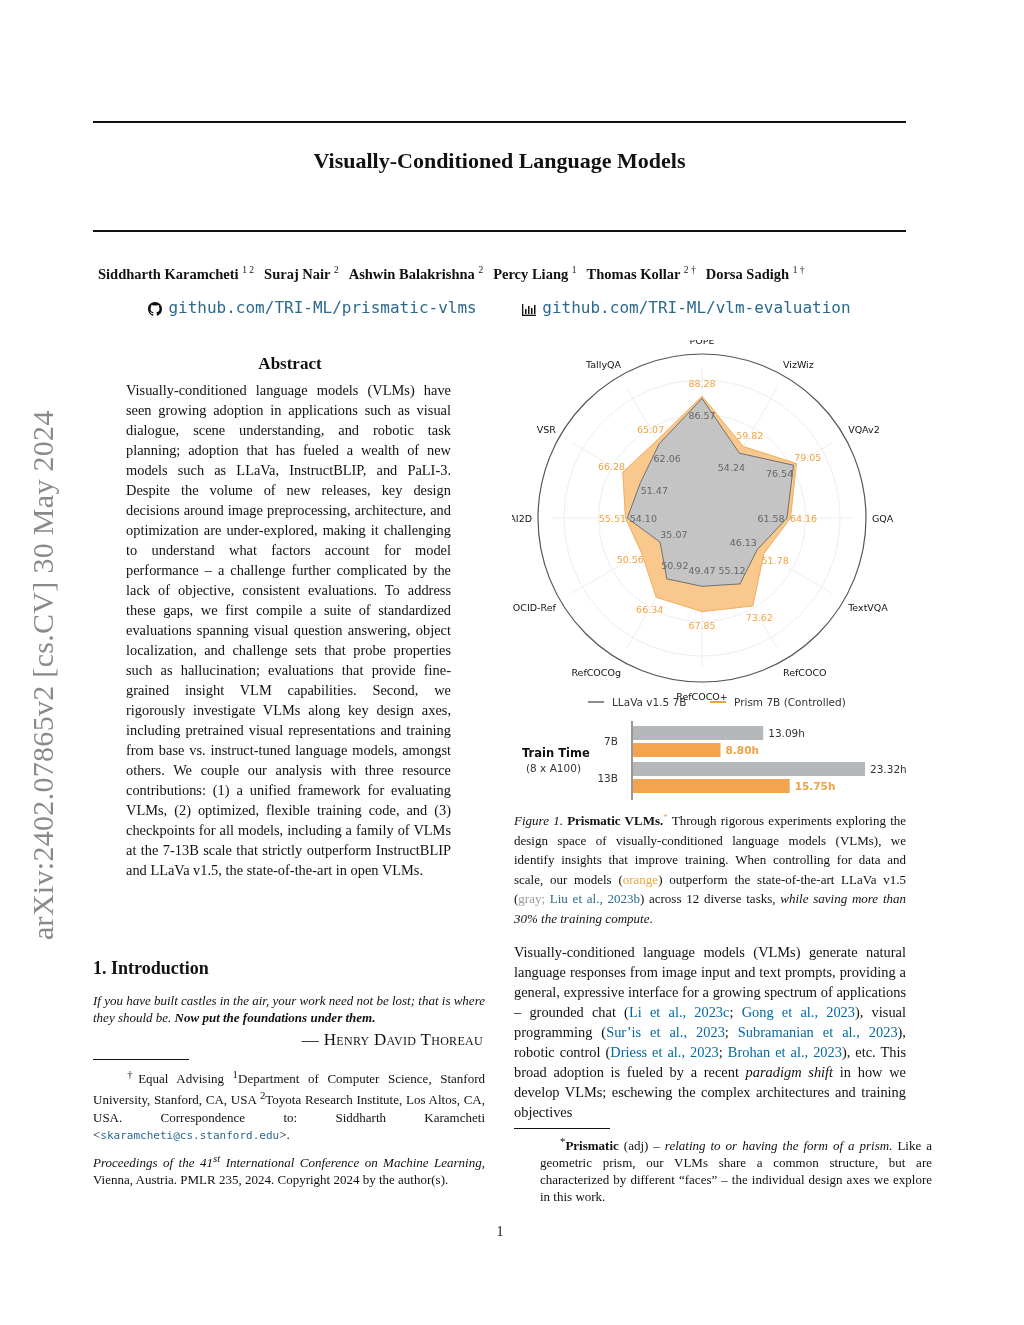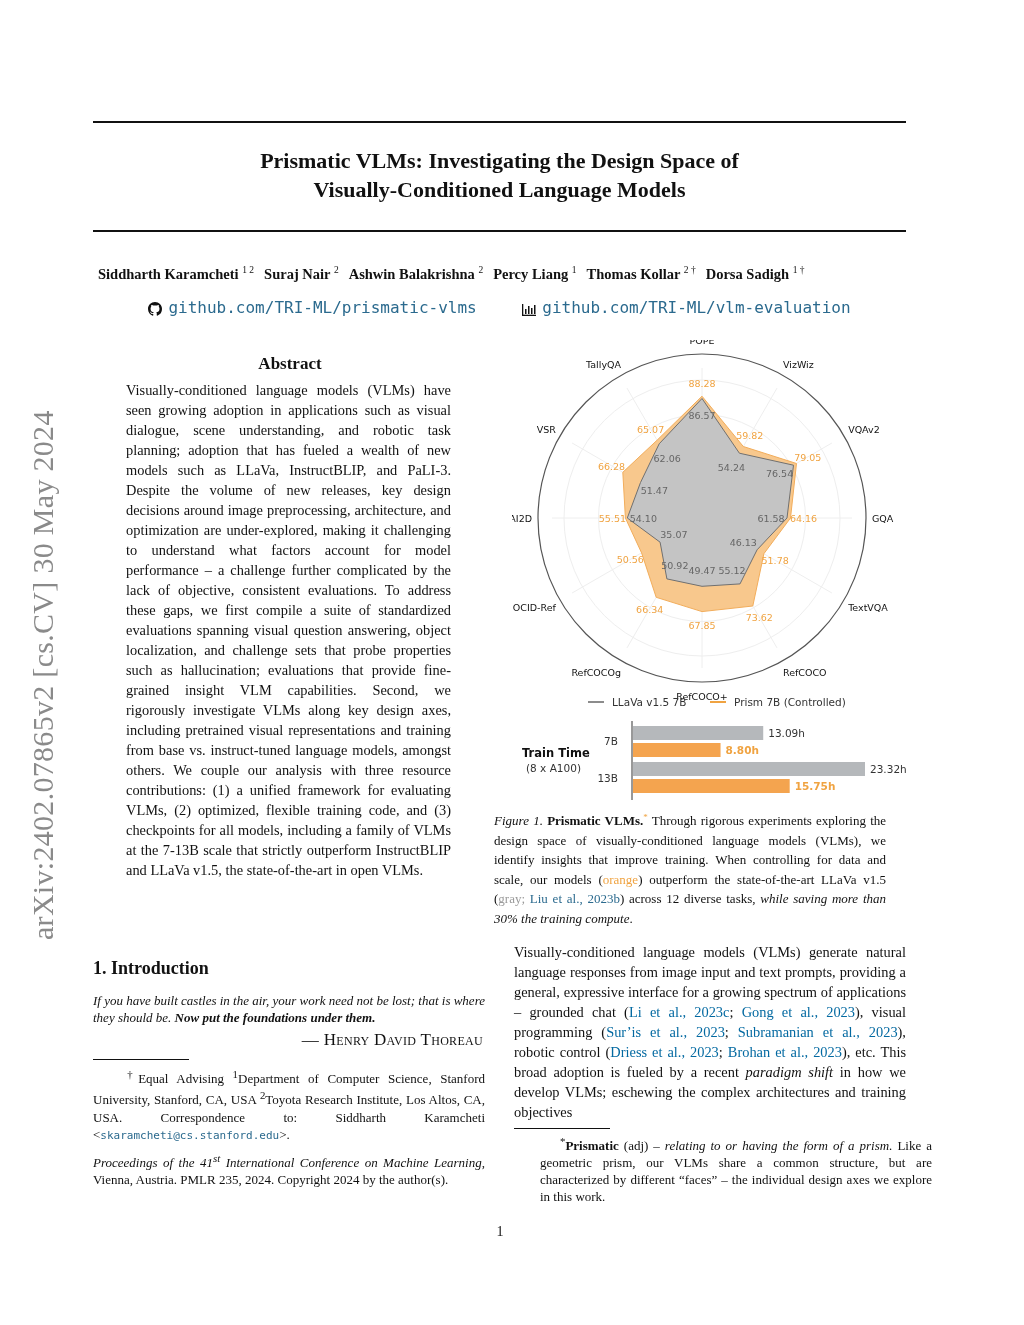--- a/index.html
+++ b/index.html
@@ -17,38 +17,37 @@
   #abstract { position:absolute; left:126px; top:380px; width:325px; font-size:14.4px; line-height:20px; text-align:justify; hyphens:auto; }
   #intro-head { position:absolute; left:93px; top:958px; font-weight:bold; font-size:18px; }
   #epigraph { position:absolute; left:93px; top:992px; width:392px; font-size:13px; line-height:17px; font-style:italic; text-align:justify; }
   #epigraph b { font-style:italic; }
   #epi-author { position:absolute; left:93px; top:1030px; width:390px; text-align:right; font-size:17px; font-variant:small-caps; letter-spacing:0.3px; }
   .fnrule { position:absolute; height:1px; background:#111; }
   #affil { position:absolute; left:93px; top:1066px; width:392px; font-size:13px; line-height:17px; text-align:justify; }
   #affil .mail { font-family:"DejaVu Sans Mono", monospace; font-size:11px; color:#2b6a8e; }
   #proc { position:absolute; left:93px; top:1150px; width:392px; font-size:13px; line-height:17px; text-align:justify; }
   #figure { position:absolute; left:512px; top:340px; width:394px; height:460px; }
-  #caption { position:absolute; left:494px; top:808px; width:392px; font-size:13px; line-height:19.5px; text-align:justify; }
+  #caption { position:absolute; left:514px; top:808px; width:392px; font-size:13px; line-height:19.5px; text-align:justify; }
   #caption .orange { color:#f0a341; }
   #caption .gray { color:#9a9a9a; }
   #caption .cite { color:#2b6a8e; }
   #intro-body { position:absolute; left:514px; top:942px; width:392px; font-size:14.4px; line-height:20px; text-align:justify; }
   #intro-body .cite { color:#0369a1; }
   #prismfn { position:absolute; left:540px; top:1133px; width:392px; font-size:13px; line-height:17px; text-align:justify; }
   #pagenum { position:absolute; left:0; top:1224px; width:1000px; text-align:center; font-size:14px; }
   .rtext { font-family:"DejaVu Sans", sans-serif; }
 </style>
 </head>
 <body>
 
 <div class="rule" style="top:121px;height:2px;"></div>
 <div class="rule" style="top:230px;height:2px;"></div>
 
 <div id="title">
-  <div>Prismatic VLMs: Investigating the Design Space of</div>
   <div>Visually-Conditioned Language Models</div>
 </div>
 
 <div id="authors"><span class="au">Siddharth Karamcheti <sup>1 2</sup></span><span class="au">Suraj Nair <sup>2</sup></span><span class="au">Ashwin Balakrishna <sup>2</sup></span><span class="au">Percy Liang <sup>1</sup></span><span class="au">Thomas Kollar <sup>2 †</sup></span><span class="au">Dorsa Sadigh <sup>1 †</sup></span></div>
 
 <div id="links">
   <span class="lk">
     <svg width="14" height="14" viewBox="0 0 16 16">
         <path fill="#111" d="M8 0C3.58 0 0 3.58 0 8c0 3.54 2.29 6.53 5.47 7.59.4.07.55-.17.55-.38 0-.19-.01-.82-.01-1.49-2.01.37-2.53-.49-2.69-.94-.09-.23-.48-.94-.82-1.13-.28-.15-.68-.52-.01-.53.63-.01 1.08.58 1.23.82.72 1.21 1.87.87 2.33.66.07-.52.28-.87.51-1.07-1.78-.2-3.64-.89-3.64-3.95 0-.87.31-1.59.82-2.15-.08-.2-.36-1.02.08-2.12 0 0 .67-.21 2.2.82.64-.18 1.32-.27 2-.27.68 0 1.36.09 2 .27 1.53-1.04 2.2-.82 2.2-.82.44 1.1.16 1.92.08 2.12.51.56.82 1.27.82 2.15 0 3.07-1.87 3.75-3.65 3.95.29.25.54.73.54 1.48 0 1.07-.01 1.93-.01 2.2 0 .21.15.46.55.38A8.013 8.013 0 0016 8c0-4.42-3.58-8-8-8z"></path>
       </svg><span>github.com/TRI-ML/prismatic-vlms</span>

